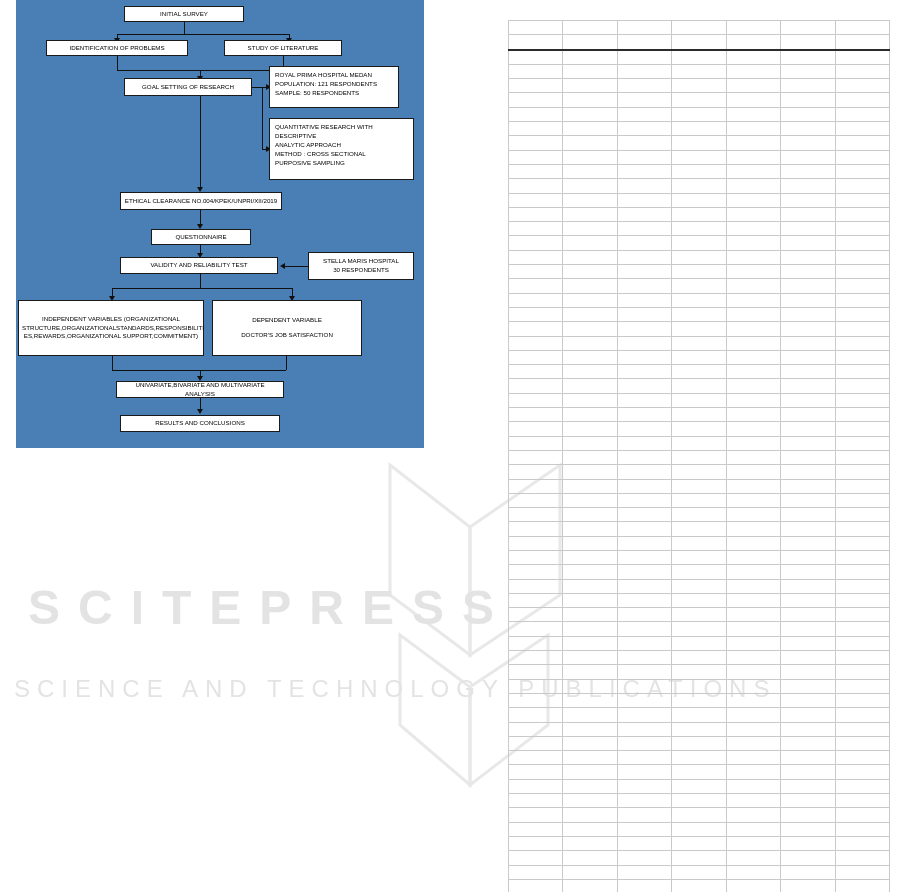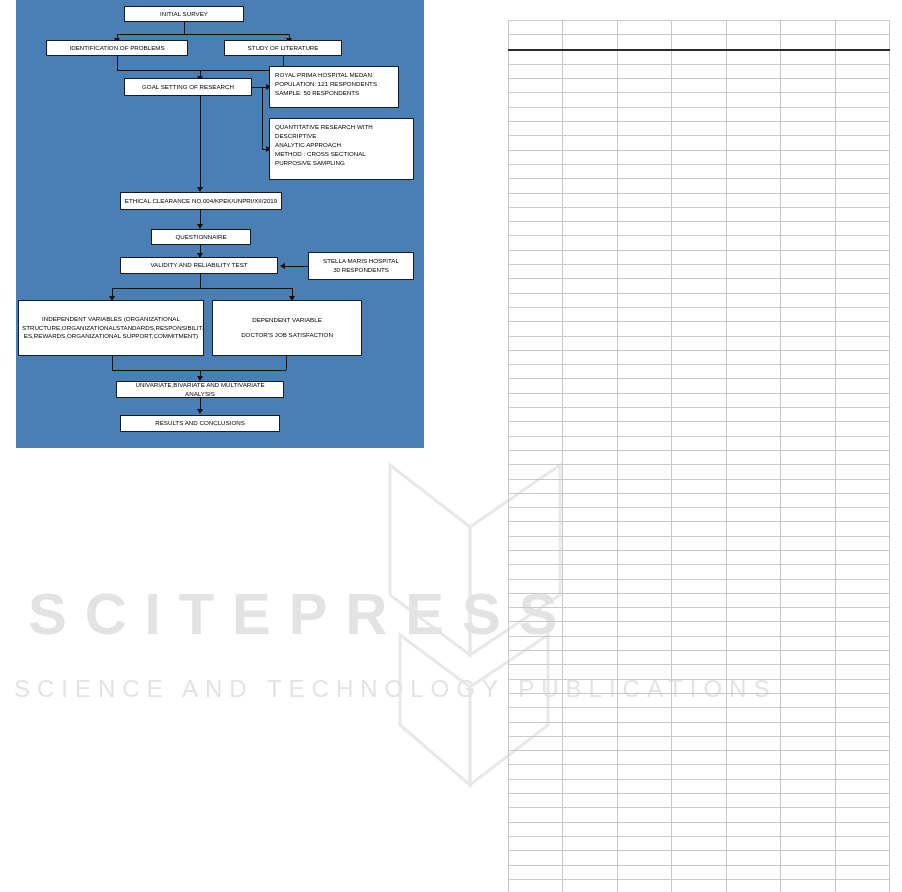--- a/index.html
+++ b/index.html
@@ -97,21 +97,21 @@
   .wm-text {
     position: absolute;
     color: #e3e3e3;
     font-family: "Liberation Sans", sans-serif;
     letter-spacing: 10px;
     white-space: nowrap;
   }
   #wm-main {
     left: 28px;
     top: 125px;
-    font-size: 58px;
+    font-size: 48px;
     font-weight: 700;
     letter-spacing: 18px;
   }
   #wm-sub {
     left: 14px;
     top: 220px;
     font-size: 24px;
     font-weight: 400;
     letter-spacing: 7px;
   }

